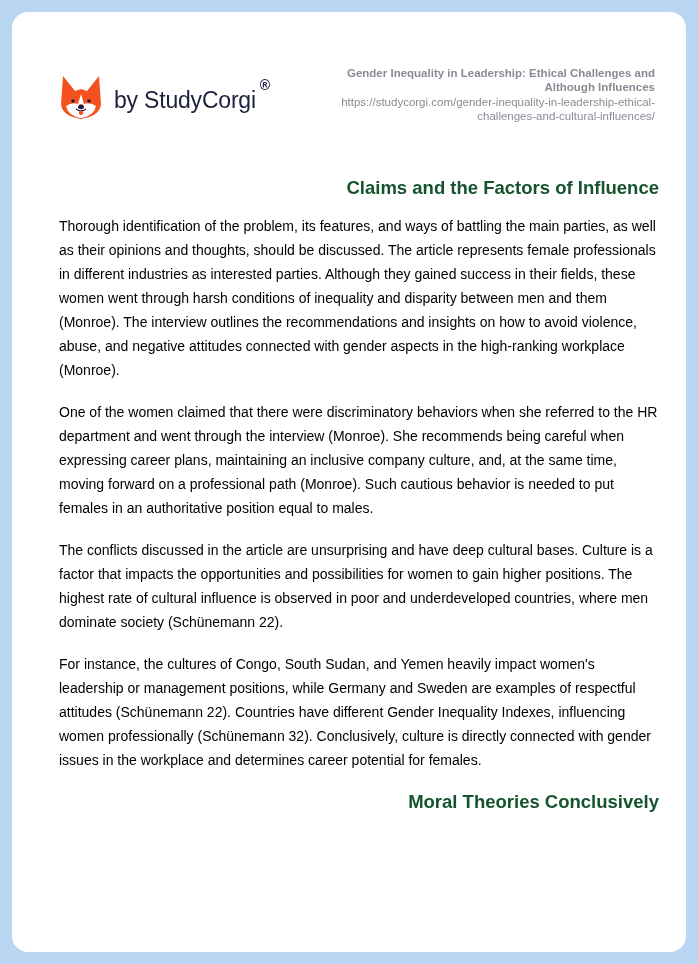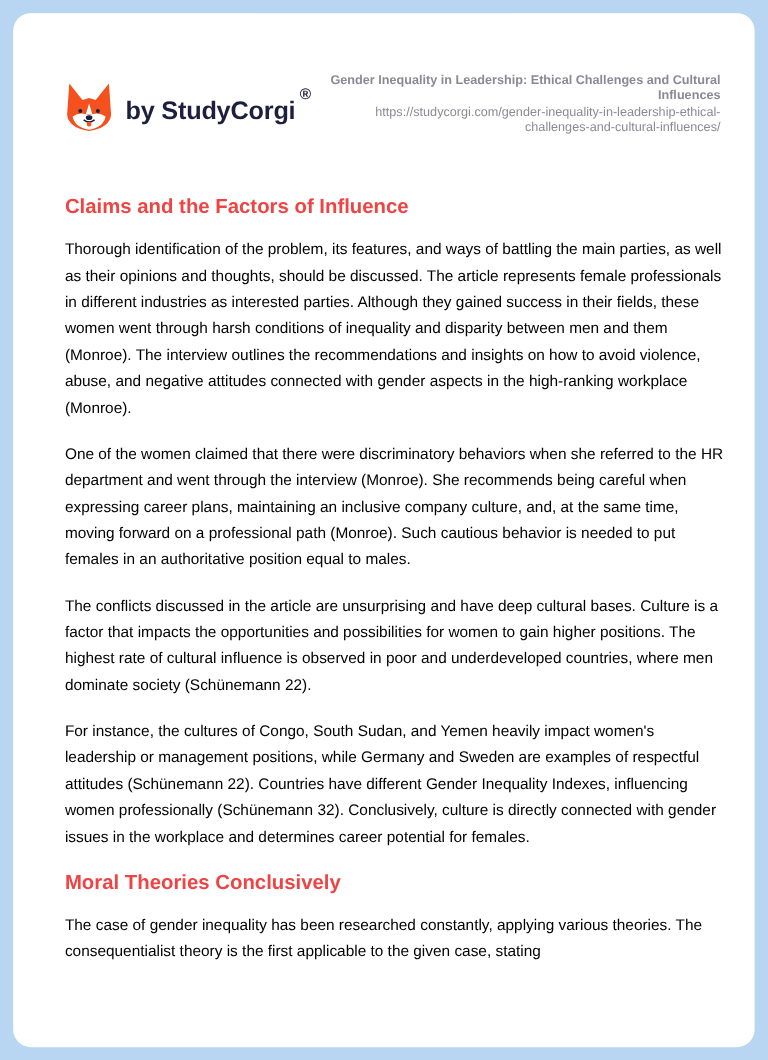--- a/index.html
+++ b/index.html
@@ -10,30 +10,30 @@
   }
   .card {
     position: absolute; left: 12px; top: 12px;
     width: 674px; height: 940px;
     background: #ffffff; border-radius: 16px; overflow: hidden;
   }
   .header { position: absolute; left: 0; top: 0; width: 674px; height: 140px; }
   .logo { position: absolute; left: 48px; top: 62px; display: flex; align-items: center; }
   .logo-icon { width: 42px; height: 46px; }
   .logo-text {
-    margin-left: 12px; font-size: 23px; font-weight: bold; color: #1d1f3f;
+    margin-left: 12px; font-size: 23px; font-weight: normal; color: #1d1f3f;
     letter-spacing: -0.2px; position: relative; top: 3px;
   }
   .logo-reg { font-size: 14px; position: relative; top: -12px; margin-left: 4px; color: #1d1f3f; font-weight: bold; }
   .meta { position: absolute; right: 31px; top: 54px; width: 360px; text-align: right; }
   .meta-title { font-size: 11.5px; font-weight: bold; color: #8a8a96; line-height: 14px; }
   .meta-url { font-size: 11.5px; color: #8a8a96; line-height: 13.5px; margin-top: 2px; }
   .content { position: absolute; left: 47px; top: 162px; width: 600px; }
   h2 {
-    margin: 0; font-size: 18.5px; font-weight: bold; color: #ef4444; line-height: 28px;
+    margin: 0; font-size: 18.5px; font-weight: bold; color: #14532d; line-height: 28px; text-align: right;
   }
   p {
     margin: 0; font-size: 14px; color: #000000; line-height: 24px;
   }
   .h-first { margin-bottom: 12px; }
   .p-gap { margin-bottom: 18px; }
   .h-second { margin-top: -2px; margin-bottom: 12px; }
 </style>
 </head>
 <body>
@@ -48,27 +48,26 @@
         <circle cx="13" cy="27" r="1.8" fill="#1d1f3f"></circle>
         <circle cx="29" cy="27" r="1.8" fill="#1d1f3f"></circle>
         <ellipse cx="21" cy="33" rx="3" ry="2.2" fill="#1d1f3f"></ellipse>
         <path d="M16 35 Q21 39 26 35" stroke="#1d1f3f" stroke-width="1.3" fill="none"></path>
         <path d="M19 37 L23 37 L23 40 Q21 42 19 40 Z" fill="#f4511e"></path>
       </svg>
       <span class="logo-text">by StudyCorgi</span>
       <span class="logo-reg">®</span>
     </div>
     <div class="meta">
-      <div class="meta-title">Gender Inequality in Leadership: Ethical Challenges and Cultural Influences</div>
+      <div class="meta-title">Gender Inequality in Leadership: Ethical Challenges and Although Influences</div>
       <div class="meta-url">https://studycorgi.com/gender-inequality-in-leadership-ethical-challenges-and-cultural-influences/</div>
     </div>
   </div>
 
   <div class="content">
     <h2 class="h-first">Claims and the Factors of Influence</h2>
     <p class="p-gap">Thorough identification of the problem, its features, and ways of battling the main parties, as well as their opinions and thoughts, should be discussed. The article represents female professionals in different industries as interested parties. Although they gained success in their fields, these women went through harsh conditions of inequality and disparity between men and them (Monroe). The interview outlines the recommendations and insights on how to avoid violence, abuse, and negative attitudes connected with gender aspects in the high-ranking workplace (Monroe).</p>
     <p class="p-gap">One of the women claimed that there were discriminatory behaviors when she referred to the HR department and went through the interview (Monroe). She recommends being careful when expressing career plans, maintaining an inclusive company culture, and, at the same time, moving forward on a professional path (Monroe). Such cautious behavior is needed to put females in an authoritative position equal to males.</p>
     <p class="p-gap">The conflicts discussed in the article are unsurprising and have deep cultural bases. Culture is a factor that impacts the opportunities and possibilities for women to gain higher positions. The highest rate of cultural influence is observed in poor and underdeveloped countries, where men dominate society (Schünemann 22).</p>
     <p class="p-gap">For instance, the cultures of Congo, South Sudan, and Yemen heavily impact women's leadership or management positions, while Germany and Sweden are examples of respectful attitudes (Schünemann 22). Countries have different Gender Inequality Indexes, influencing women professionally (Schünemann 32). Conclusively, culture is directly connected with gender issues in the workplace and determines career potential for females.</p>
     <h2 class="h-second">Moral Theories Conclusively</h2>
-    <p>The case of gender inequality has been researched constantly, applying various theories. The consequentialist theory is the first applicable to the given case, stating</p>
   </div>
 </div>
 
 </body></html>

